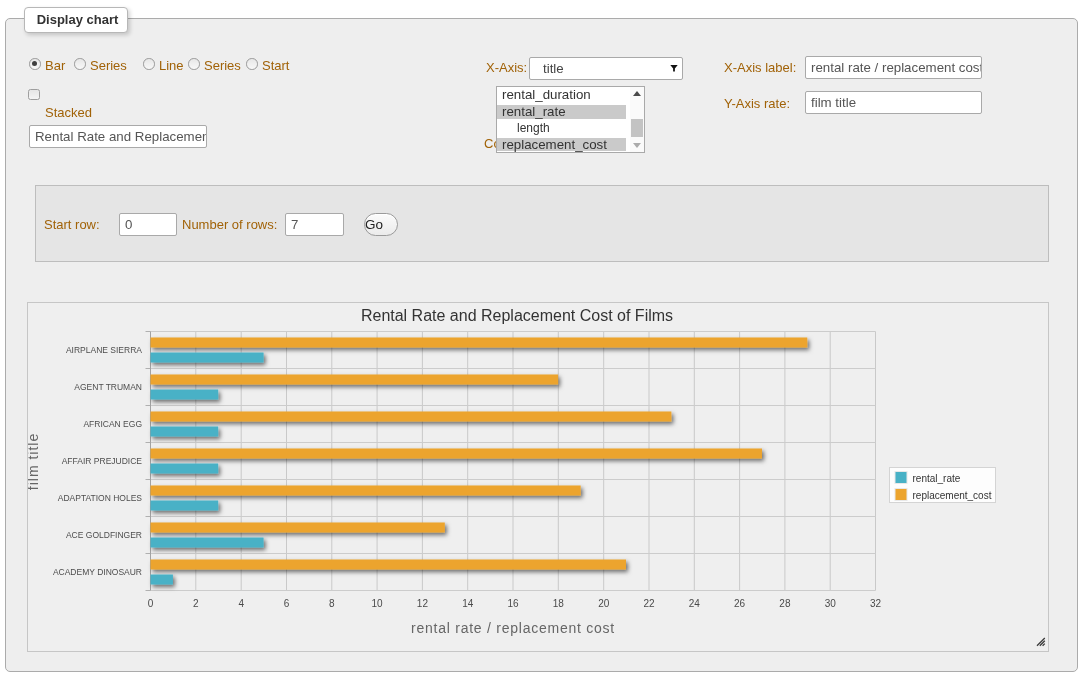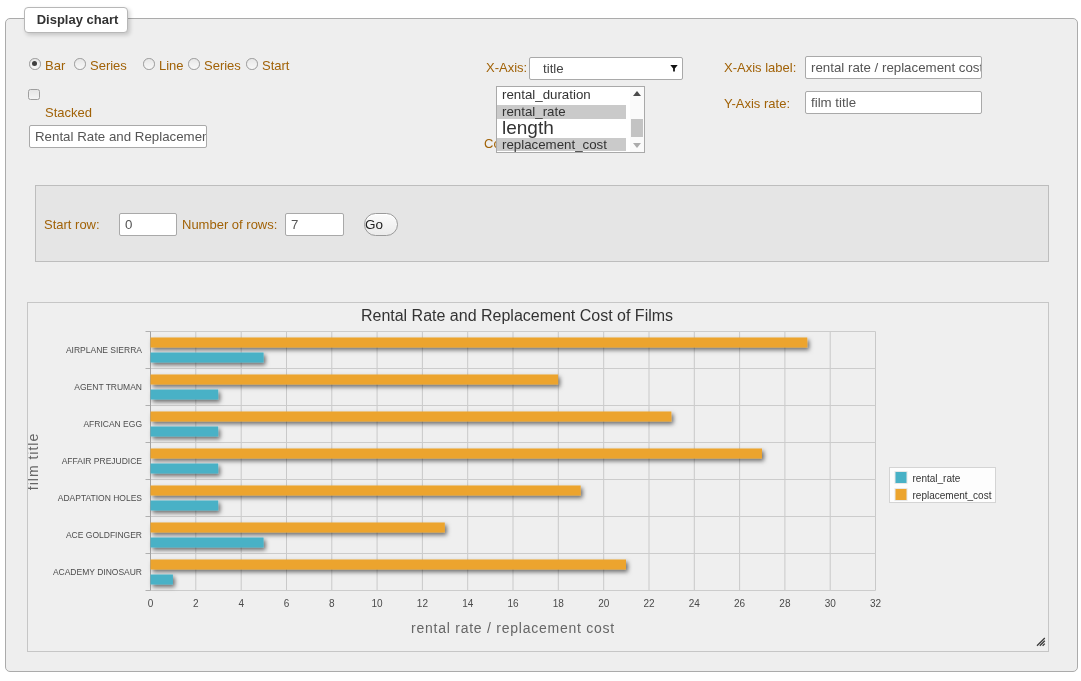--- a/index.html
+++ b/index.html
@@ -45,21 +45,21 @@
   <svg class="abs" style="left:669.5px;top:65px;" width="8" height="7" viewBox="0 0 8 7">
     <path d="M0.3 0 H7.7 L4.9 3.4 V6.6 H3.1 V3.4 Z" fill="#141414"></path>
   </svg>
 
   <div class="abs lbl" style="left:484px;top:136px;">Column:</div>
   <div class="abs" style="left:496px;top:86px;width:149px;height:67px;background:#fff;border:1px solid #a9a9a9;overflow:hidden;">
     <div style="position:absolute;left:0;top:18px;width:129px;height:13.6px;background:#cacaca;"></div>
     <div style="position:absolute;left:0;top:51px;width:129px;height:13px;background:#cacaca;"></div>
     <div style="position:absolute;left:0;top:0;width:129px;height:16.5px;font-size:13.3px;color:#333;padding-left:5px;line-height:16.5px;">rental_duration</div>
     <div style="position:absolute;left:0;top:16.5px;width:129px;height:16.5px;font-size:13.3px;color:#333;padding-left:5px;line-height:16.5px;">rental_rate</div>
-    <div style="position:absolute;left:0;top:33px;width:129px;height:16.5px;font-size:19px;color:#333;padding-left:5px;line-height:16.5px;">length</div>
+    <div style="position:absolute;left:0;top:33px;width:129px;height:16.5px;font-size:12px;color:#333;padding-left:20px;line-height:16.5px;">length</div>
     <div style="position:absolute;left:0;top:49.5px;width:129px;height:16.5px;font-size:13.3px;color:#333;padding-left:5px;line-height:16.5px;">replacement_cost</div>
 
     <div style="position:absolute;right:0;top:0;width:14px;height:65px;background:#fafafa;">
       <div style="position:absolute;left:2.5px;top:3.5px;width:0;height:0;border-left:4.5px solid transparent;border-right:4.5px solid transparent;border-bottom:5.5px solid #4a4a4a;"></div>
       <div style="position:absolute;left:1px;top:31.5px;width:12px;height:18.5px;background:#c3c3c3;"></div>
       <div style="position:absolute;left:2.5px;top:55px;width:0;height:0;border-left:4.5px solid transparent;border-right:4.5px solid transparent;border-top:5.5px solid #ababab;margin-top:1px;"></div>
     </div>
   </div>
 
   <div class="abs lbl" style="left:724px;top:60px;">X-Axis label:</div>

